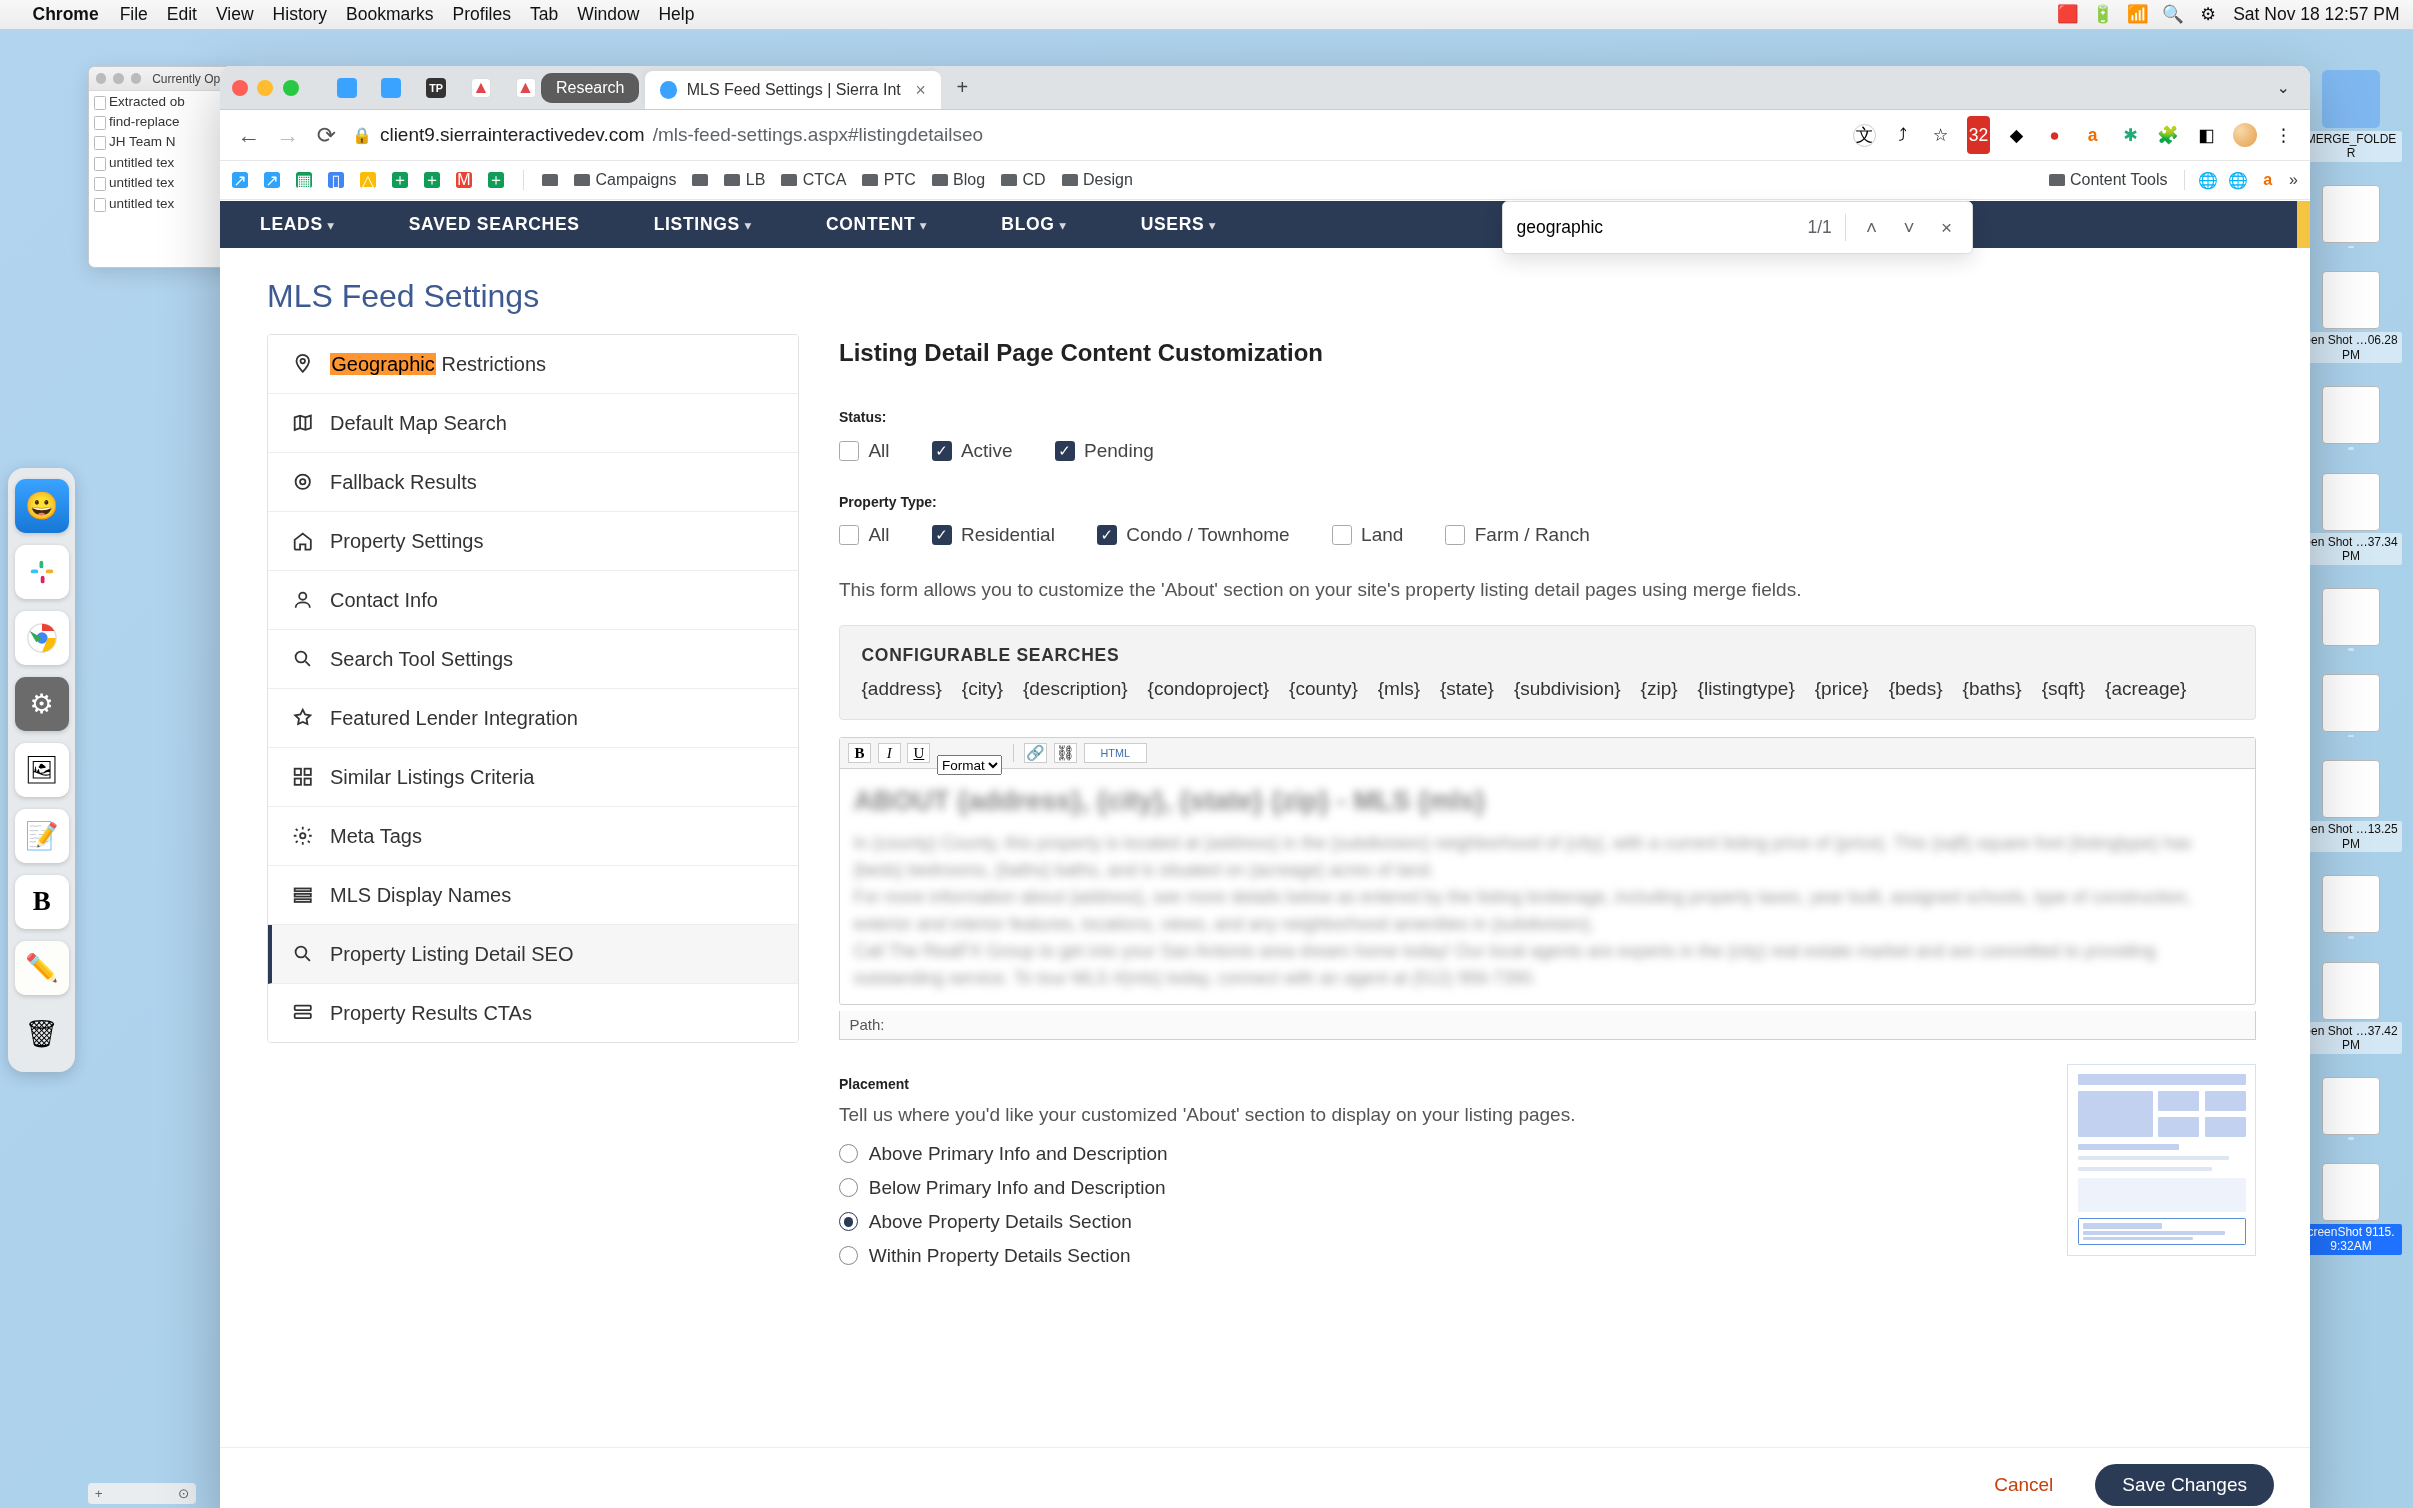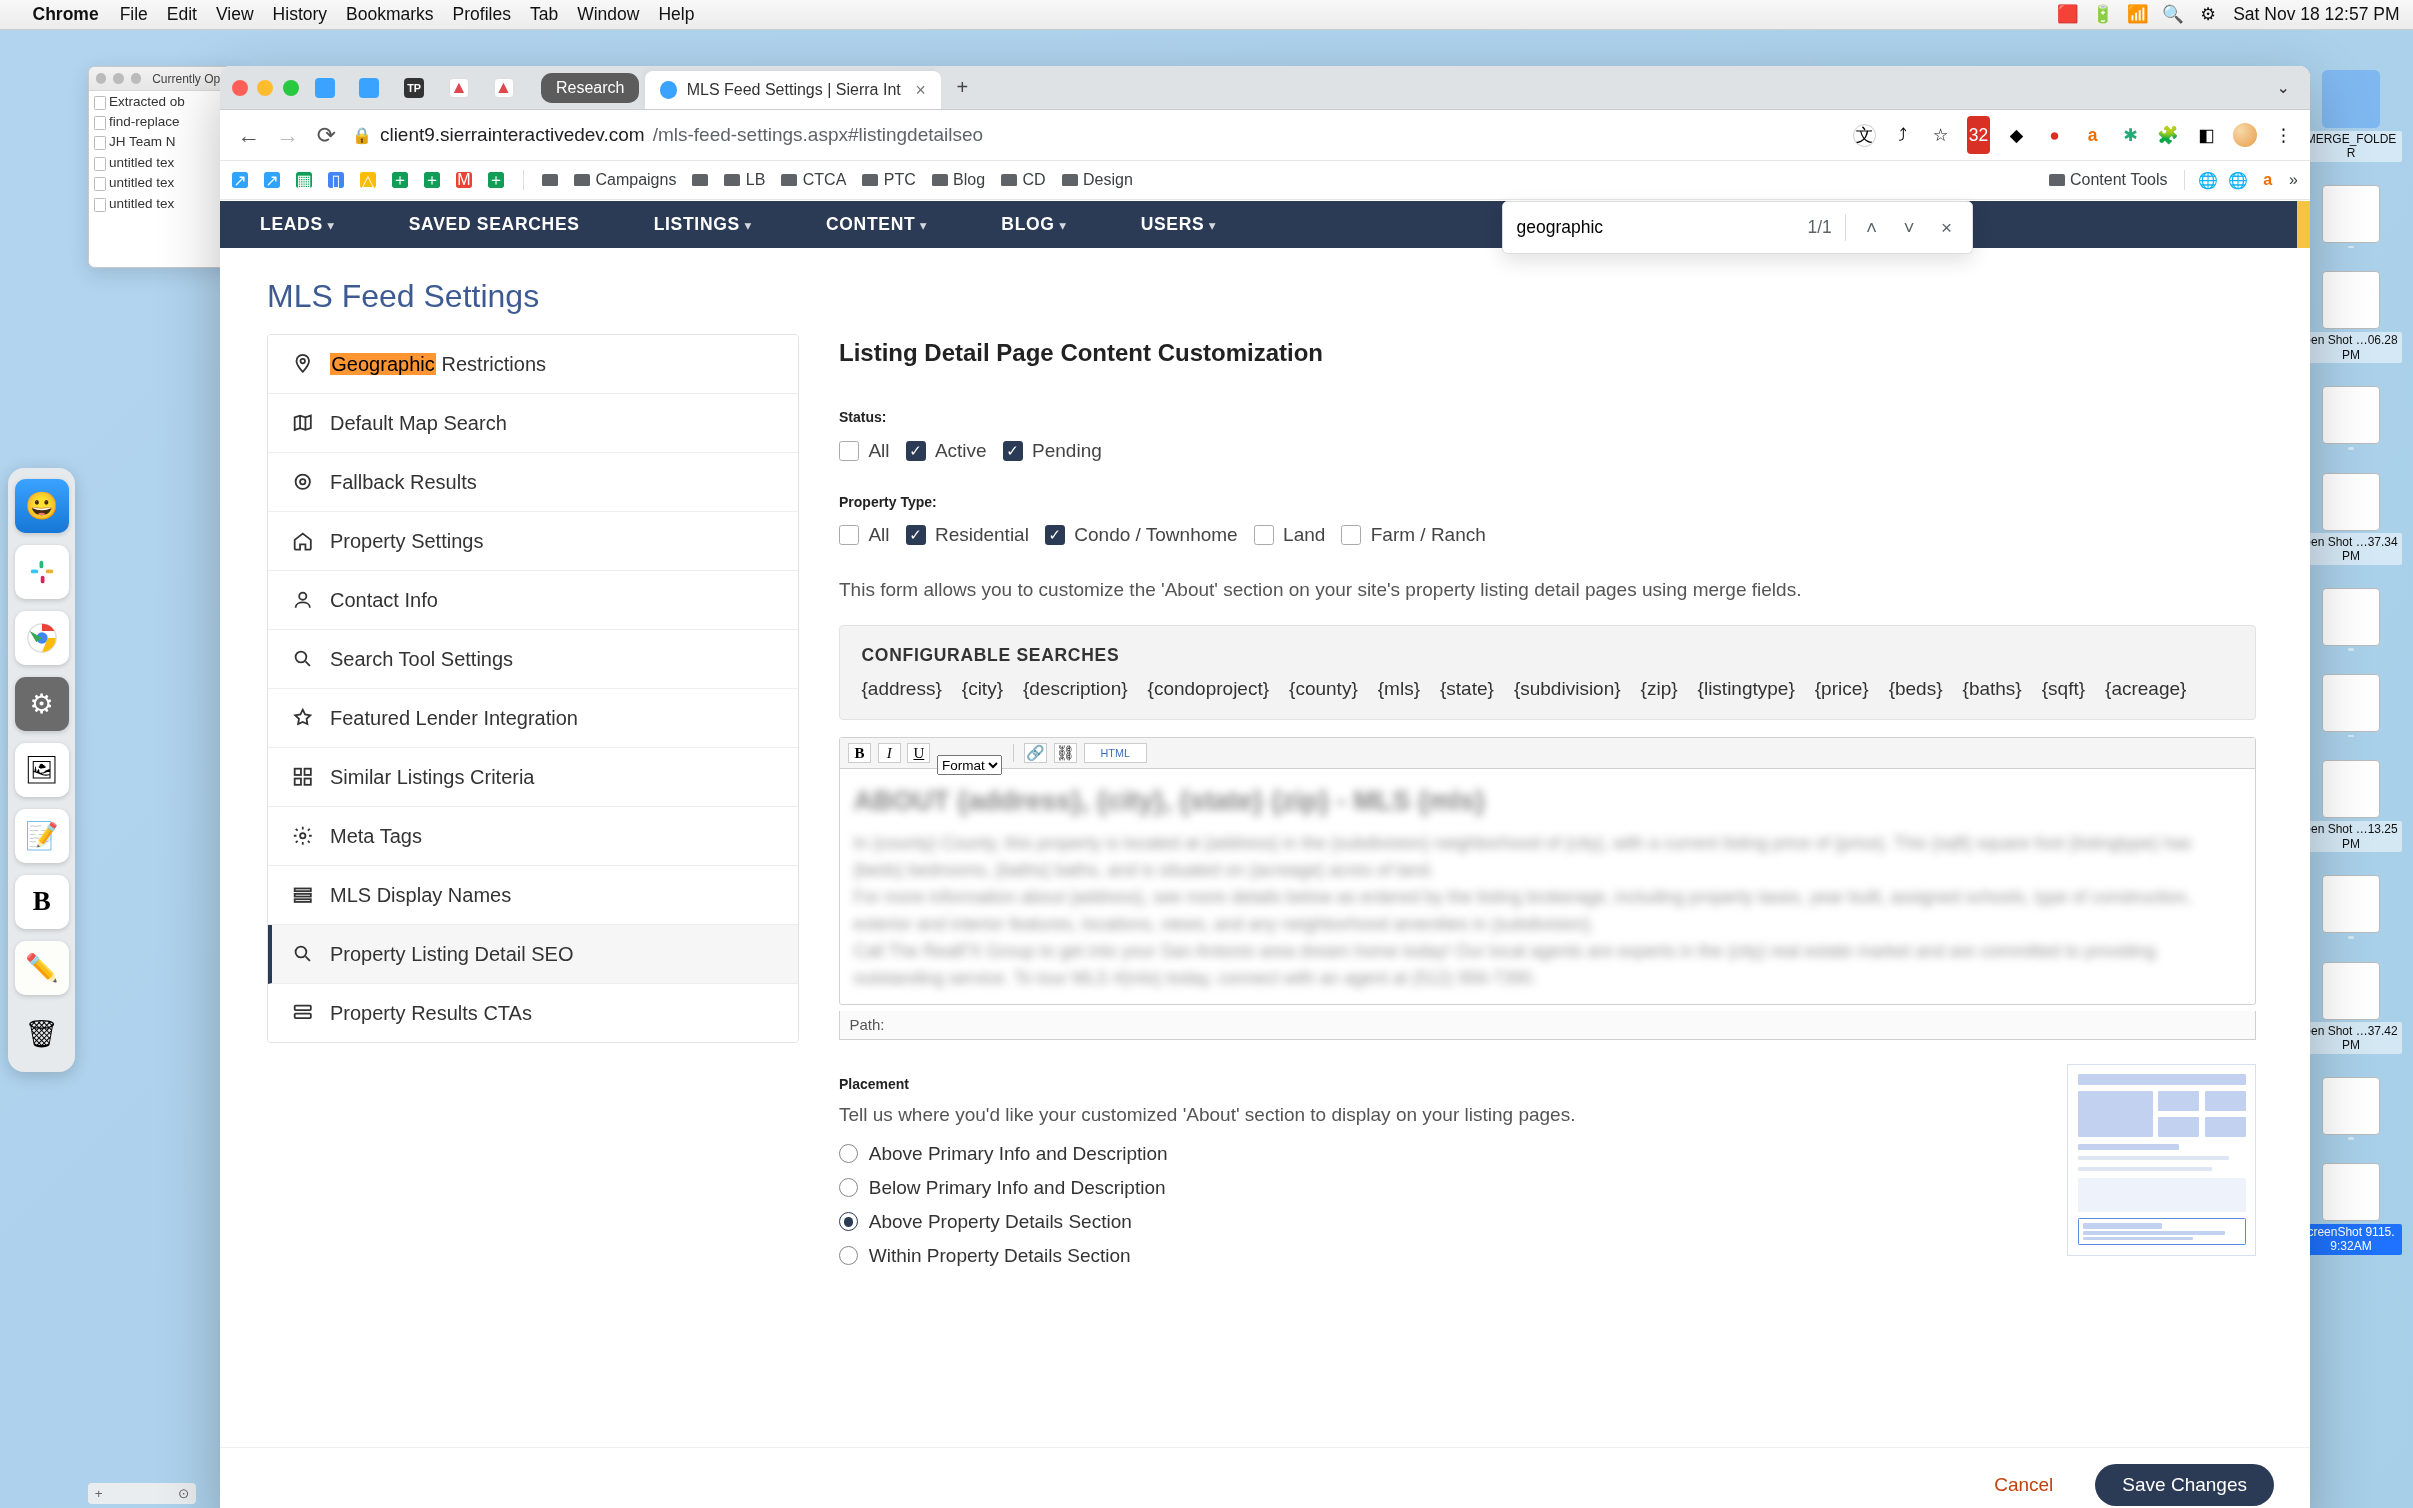--- a/index.html
+++ b/index.html
@@ -39,21 +39,21 @@
 
   
   .chromewin { position:absolute; left:220px; top:36px; width:2090px; height:1455px; background:#fff; border-radius:10.8px; box-shadow:0 20px 61px rgba(0,0,0,0.25); overflow:hidden; z-index:100; }
 
   .chrome-tabs { height:44px; background:#dfe2e5; display:flex; align-items:flex-end; padding:0 12px; gap:0; border-bottom:0.7px solid #c9ccd0; }
   .traffic { display:flex; gap:9.4px; align-self:center; margin-right:16px; }
   .traffic span { width:16px; height:16px; border-radius:50%; display:block; }
   .tl-red { background:#ff5f57; } .tl-yel { background:#febc2e; } .tl-grn { background:#28c840; }
 
   .tabpins { display:flex; align-self:center; gap:2.7px; }
-  .tabpin { width:42px; height:35px; border-radius:6.7px 6.7px 0 0; display:flex; align-items:center; justify-content:flex-start; background:transparent; }
+  .tabpin { width:42px; height:35px; border-radius:6.7px 6.7px 0 0; display:flex; align-items:center; justify-content:flex-end; background:transparent; }
   .tabpin .pic { width:20px; height:20px; border-radius:4px; }
 
   .tab { height:38px; padding:0 15px; display:flex; align-items:center; gap:9.4px; border-radius:8px 8px 0 0; font-size:16px; color:#333; }
   .tab .favicon { width:17.5px; height:17.5px; border-radius:50%; }
   .tab.active { background:#fff; box-shadow: -2.7px -2.7px 5.4px rgba(0,0,0,0.03); }
   .tab.research { background:#5c5c5c; color:#fff; padding:0 15px; height:30px; border-radius:10.8px; align-self:center; margin:0 5.4px;}
   .tab .close { font-size:17.5px; color:#777; margin-left:5.4px; }
   .newtab { width:27px; height:27px; display:flex; align-items:center; justify-content:center; font-size:20px; color:#444; align-self:center; margin-left:8px; }
   .tabsright { margin-left:auto; align-self:center; padding-right:8px; }
   .tabsright .chev { font-size:16px; color:#333; }
@@ -103,21 +103,21 @@
   .sidenav .item .sic svg { width:21.5px; height:21.5px; stroke:#333; fill:none; stroke-width:2; }
   .highlight { background:#ff9632; color:#000; padding:0 1.3px; }
 
   .main { flex:1; display:flex; flex-direction:column; overflow:auto; padding-right:6.7px; position:relative; }
 
   .section-title { font-size:24px; font-weight:700; color:#222; padding:5.4px 0 12px; border-left:4px solid #5a8bd8; padding-left:13.5px; margin-left:-17.5px; margin-bottom:13.5px; }
 
   .label { font-size:14px; font-weight:700; margin:16px 0 9.4px; color:#222; }
   .helper { font-size:19px; color:#555; margin:13.5px 0; line-height:1.5; }
 
-  .chk-row { display:flex; gap:16px; align-items:center; margin:5.4px 0 16px; }
+  .chk-row { display:flex; gap:42px; align-items:center; margin:5.4px 0 16px; }
   .chk { display:flex; align-items:center; gap:9.4px; font-size:19px; color:#444; }
   .chk .box { width:20px; height:20px; border:1.3px solid #aaa; border-radius:2.7px; display:flex; align-items:center; justify-content:center; background:#fff; }
   .chk .box.checked { background:#2b3a55; border-color:#2b3a55; color:#fff; font-size:15px; }
   .chk .box.checked::after { content:"✓"; }
 
   .varbox { background:#f3f3f3; border:0.7px solid #e2e2e2; border-radius:4px; padding:19px 21.5px; margin:6.7px 0 17.5px; }
   .varbox .vtitle { font-size:17.5px; font-weight:700; letter-spacing:0.7px; color:#333; margin-bottom:12px; }
   .vars { display:flex; flex-wrap:wrap; gap:8px 20px; font-size:19px; color:#333; }
 
   .editor { border:0.7px solid #d0d0d0; border-radius:2.7px; margin-bottom:5.4px; }

